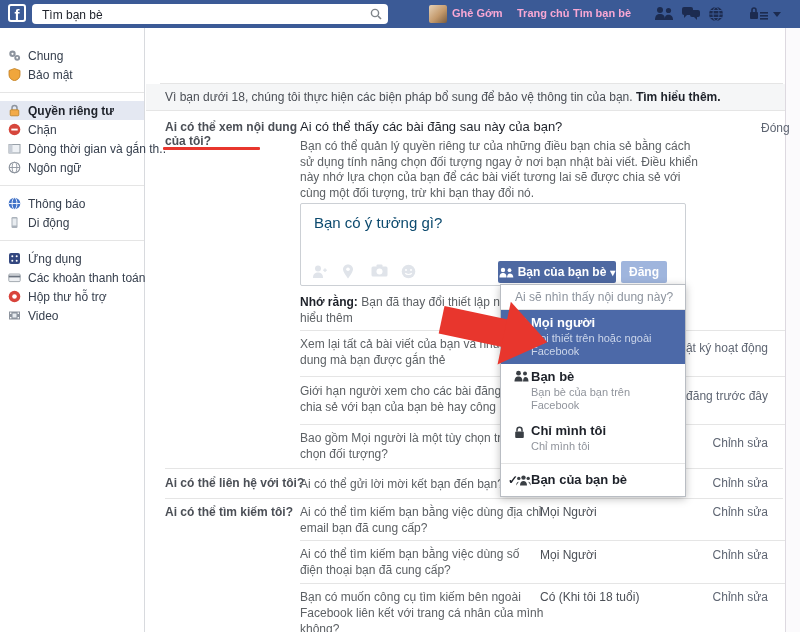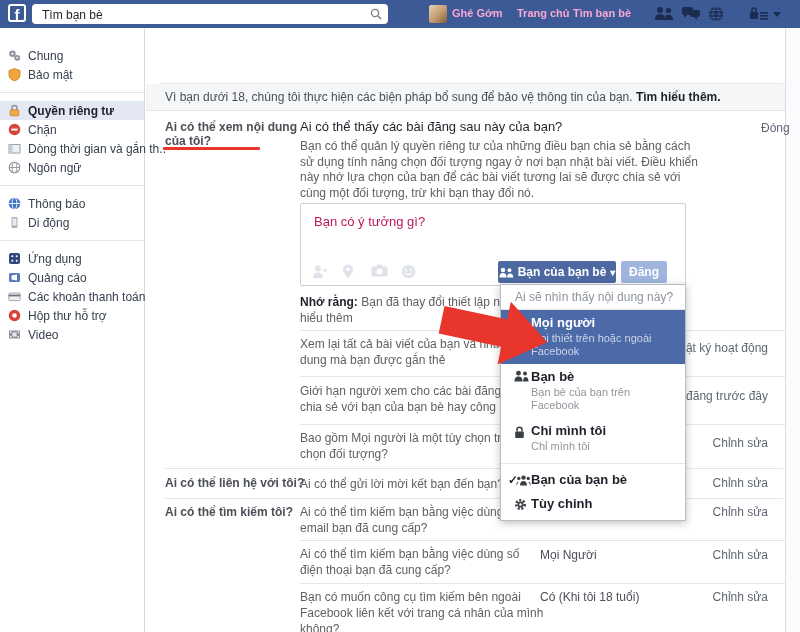--- a/index.html
+++ b/index.html
@@ -33,21 +33,21 @@
   #notice-text{position:absolute;left:19px;top:6px;font-size:12px;color:#4b4f56;}
   .sec-label{position:absolute;left:165px;font-size:12px;font-weight:bold;color:#4b4f56;line-height:14px;}
   .q{position:absolute;font-size:12px;color:#5d6165;line-height:16px;}
   .val{position:absolute;font-size:12px;color:#4b4f56;}
   .act{position:absolute;font-size:12px;color:#5f6673;text-align:right;cursor:pointer;}
   #row1-title{position:absolute;left:300px;top:119px;font-size:13px;font-weight:normal;color:#1d2129;}
   #close-link{position:absolute;left:741px;top:121px;font-size:12px;color:#5f6673;cursor:pointer;margin-left:20px;}
   #desc{position:absolute;left:300px;top:139px;width:404px;font-size:12px;color:#5d6165;line-height:15.5px;}
   
   #composer{position:absolute;left:300px;top:203px;width:386px;height:83px;border:1px solid #ccd0d5;border-radius:2px;background:#fff;box-sizing:border-box;}
-  #composer-ph{position:absolute;left:13px;top:10px;font-size:13px;color:#be185d;}
+  #composer-ph{position:absolute;left:13px;top:10px;font-size:15px;color:#0c4a6e;}
   .comp-ic{position:absolute;top:60px;}
   #aud-btn{position:absolute;left:197px;top:57px;width:118px;height:22px;background:#4e69a2;border-radius:2px;color:#fff;
            font-size:12px;font-weight:bold;display:flex;align-items:center;justify-content:center;gap:4px;cursor:pointer;box-sizing:border-box;}
   #post-btn{position:absolute;left:320px;top:57px;width:46px;height:22px;background:#9fb5dd;border-radius:2px;color:#fff;
            font-size:12px;font-weight:bold;display:flex;align-items:center;justify-content:center;cursor:pointer;text-align:center;}
   #note{position:absolute;left:300px;top:294px;width:318px;font-size:12px;color:#5d6165;line-height:16px;}
   #note b{color:#1d2129;}
   
   #dropdown{position:absolute;left:500px;top:284px;width:186px;background:#fff;border:1px solid #b9bdc3;
             box-shadow:0 2px 8px rgba(0,0,0,.25);z-index:10;box-sizing:border-box;padding-bottom:4px;}
@@ -182,27 +182,20 @@
           <rect x="1" y="1" width="11" height="11" rx="2" fill="#33477f"></rect>
           <circle cx="4.3" cy="4.3" r="1" fill="#fff"></circle>
           <circle cx="8.7" cy="4.3" r="1" fill="#fff"></circle>
           <circle cx="4.3" cy="8.7" r="1" fill="#fff"></circle>
           <circle cx="8.7" cy="8.7" r="1" fill="#fff"></circle>
         </svg>
       <span>Ứng dụng</span>
     </div>
     <div class="sb-item">
       <svg class="ic" viewBox="0 0 13 13">
-          <rect x="1" y="2" width="11" height="9" rx="1.5" fill="#5b79b8"></rect>
-          <path d="M3.5 8.5 V4.5 L9 3.5 V9.5 Z" fill="#fff"></path>
-        </svg>
-      <span>Quảng cáo</span>
-    </div>
-    <div class="sb-item">
-      <svg class="ic" viewBox="0 0 13 13">
           <rect x="0.8" y="3" width="11.4" height="7.6" rx="1" fill="#eef0f3" stroke="#9aa1a9" stroke-width="0.9"></rect>
           <rect x="0.8" y="4.6" width="11.4" height="1.8" fill="#6b7480"></rect>
         </svg>
       <span>Các khoản thanh toán</span>
     </div>
     <div class="sb-item">
       <svg class="ic" viewBox="0 0 13 13">
           <circle cx="6.5" cy="6.5" r="5.8" fill="#d8433b"></circle>
           <circle cx="6.5" cy="6.5" r="2.3" fill="#fff"></circle>
         </svg>
@@ -346,28 +339,20 @@
       <svg class="dd-icon" style="left:15px;top:7px" width="15" height="11" viewBox="0 0 15 11">
           <circle cx="7.5" cy="2.6" r="2.2" fill="#3a3f45"></circle>
           <path d="M4 10.5 C4 7.2 5.6 6 7.5 6 C9.4 6 11 7.2 11 10.5 Z" fill="#3a3f45"></path>
           <circle cx="2.8" cy="3.4" r="1.7" fill="#3a3f45"></circle>
           <path d="M0.2 10.5 C0.2 8 1.3 6.8 2.8 6.8 Z" fill="#3a3f45"></path>
           <circle cx="12.2" cy="3.4" r="1.7" fill="#3a3f45"></circle>
           <path d="M14.8 10.5 C14.8 8 13.7 6.8 12.2 6.8 Z" fill="#3a3f45"></path>
         </svg>
       <div class="t">Bạn của bạn bè</div>
     </div>
-    <div class="dd-item" style="padding-top:4px;padding-bottom:4px">
-      <svg class="dd-icon" style="top:6px" width="13" height="13" viewBox="0 0 13 13">
-          <circle cx="6.5" cy="6.5" r="4.2" fill="none" stroke="#3a3f45" stroke-width="2.6" stroke-dasharray="2 1.6"></circle>
-          <circle cx="6.5" cy="6.5" r="3" fill="#3a3f45"></circle>
-          <circle cx="6.5" cy="6.5" r="1.3" fill="#fff"></circle>
-        </svg>
-      <div class="t">Tùy chỉnh</div>
-    </div>
   </div>
 
   <div id="red-arrow">
     <div class="shaft"></div>
     <div class="head"></div>
   </div>
 
 </div>
 
 </body></html>

